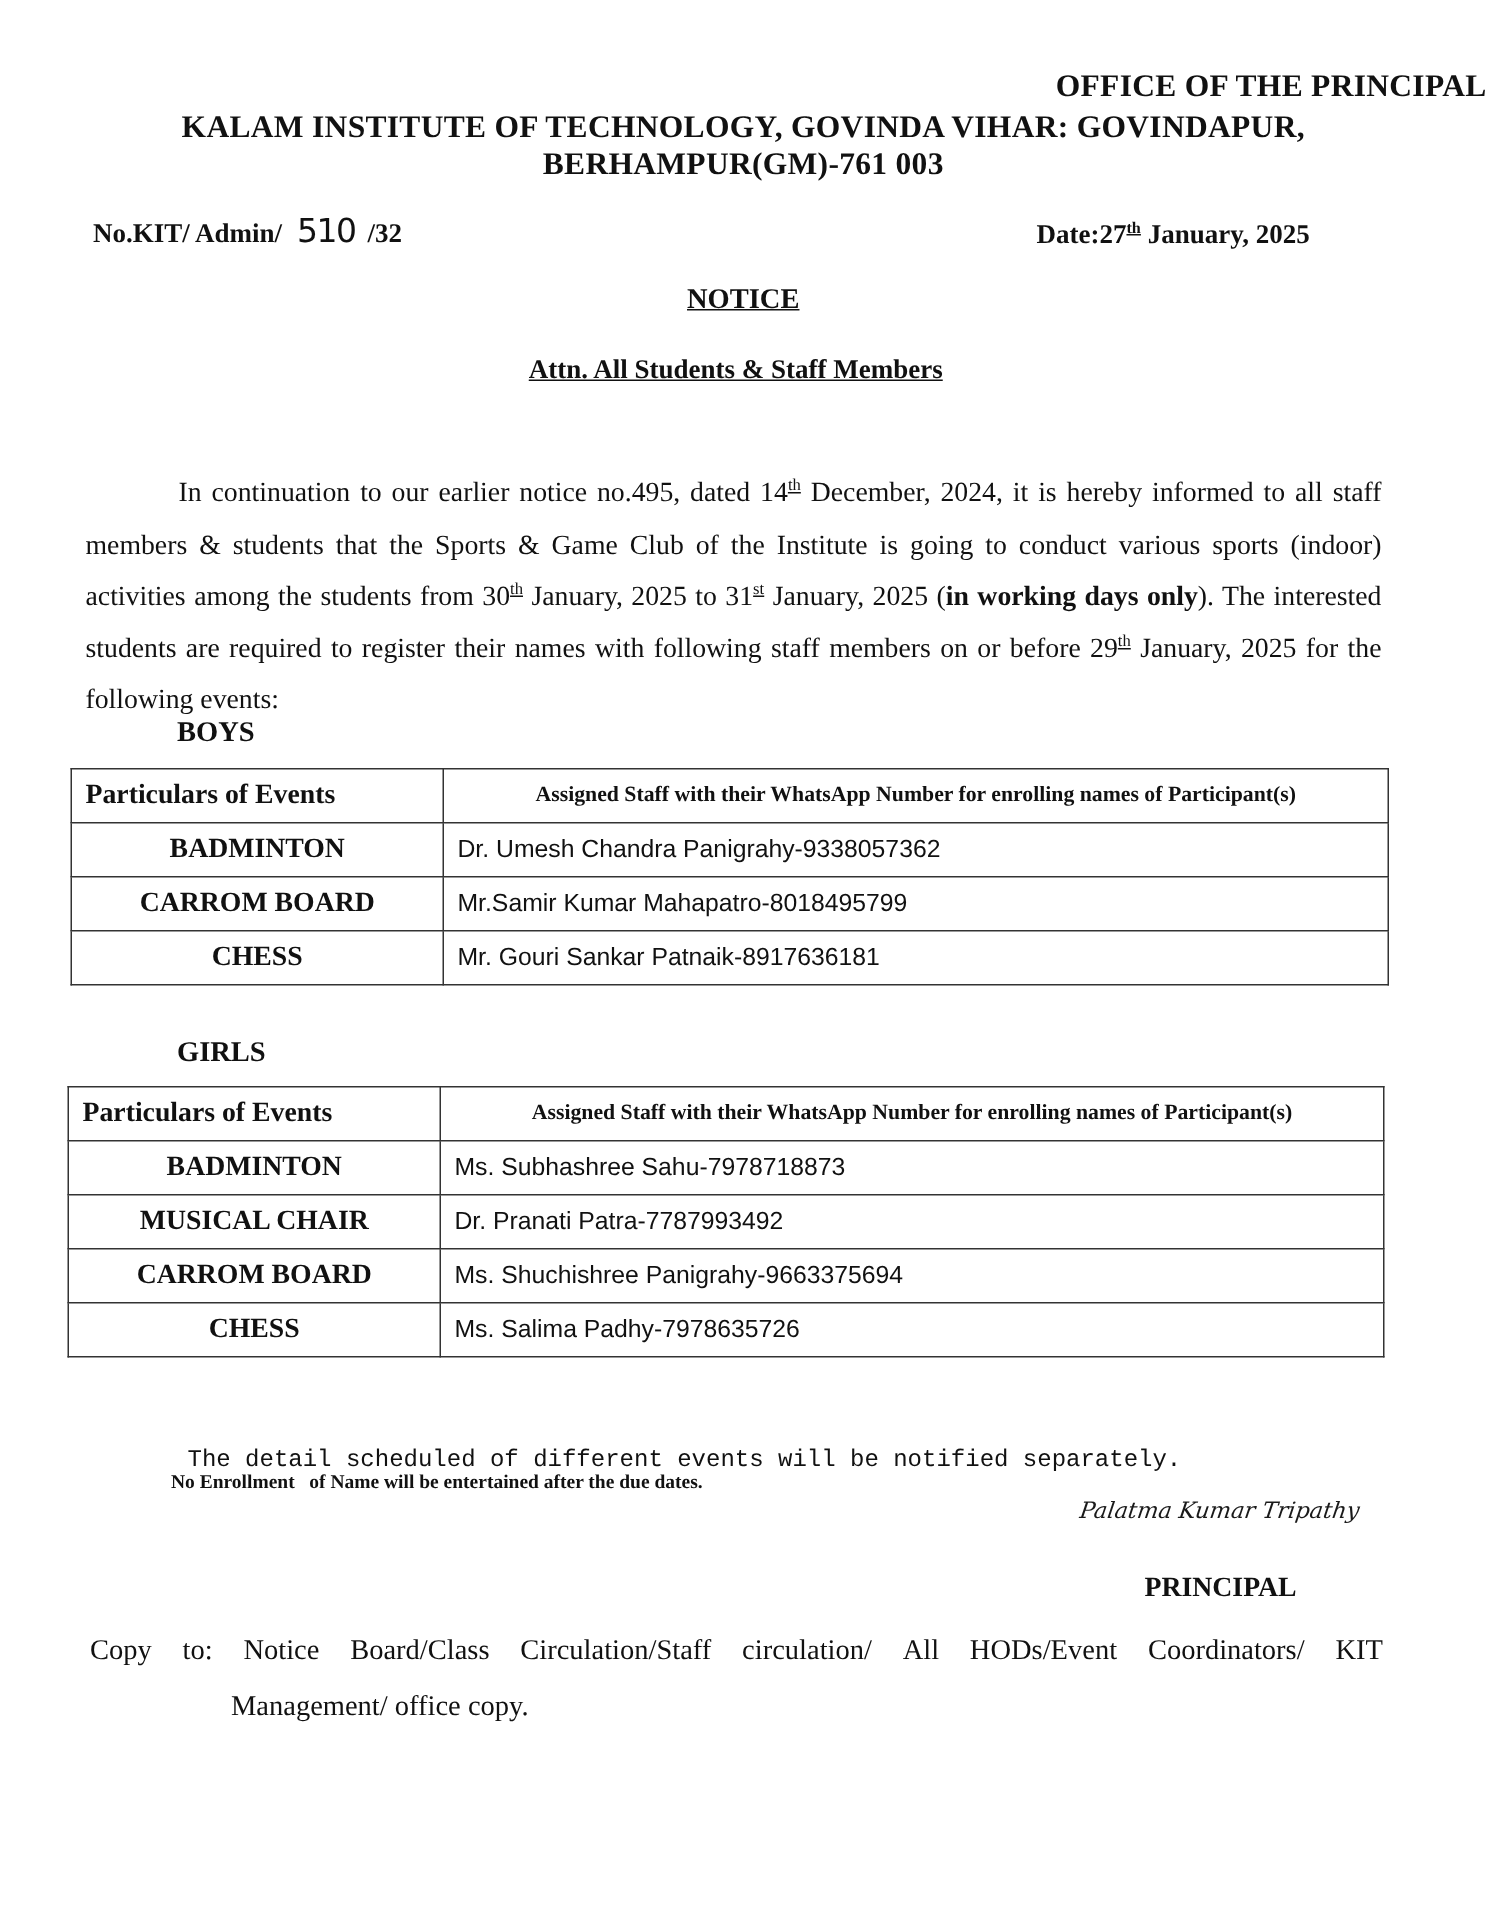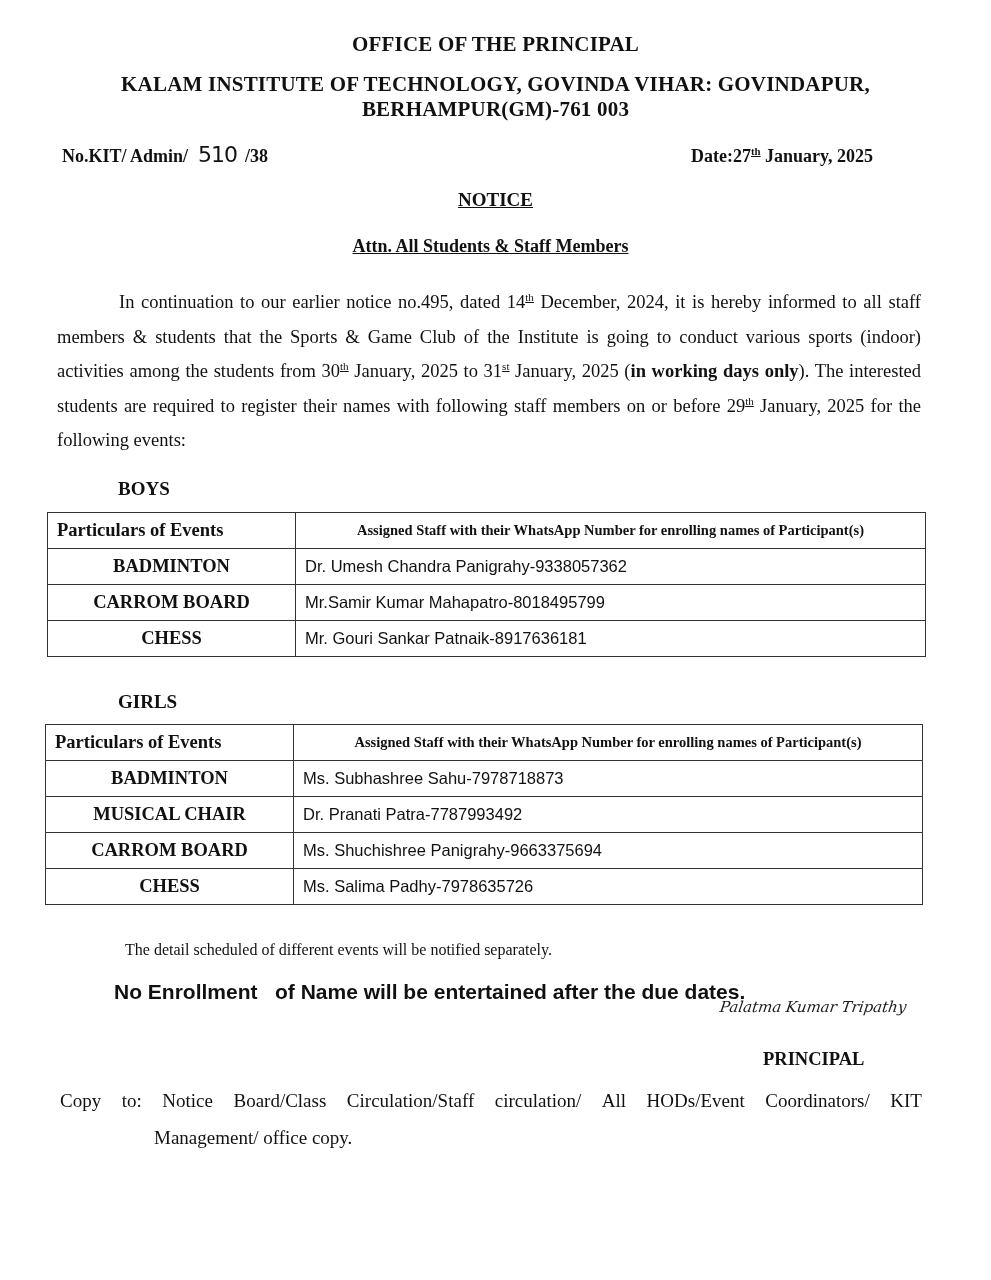--- a/index.html
+++ b/index.html
@@ -24,21 +24,21 @@
   sup { font-size: 0.6em; vertical-align: super; line-height: 0; text-decoration: underline; }
   .notice-title {
     left: 0; width: 991px; text-align: center; top: 189px;
     font-weight: bold; font-size: 19px; text-decoration: underline;
   }
   .attn {
     left: 0; width: 981px; text-align: center; top: 236px;
     font-weight: bold; font-size: 18px; text-decoration: underline;
   }
   .para {
-    left: 57px; top: 285px; width: 864px;
+    left: 57px; top: 312px; width: 864px;
     font-size: 18.5px; line-height: 34.6px; text-align: justify;
   }
   .para .indent { display: inline-block; width: 62px; }
   .section-label {
     font-weight: bold; font-size: 19px; 
   }
   table.events {
     position: absolute; border-collapse: collapse; border: 1.5px solid #222;
   }
   table.events td {
@@ -52,47 +52,47 @@
     text-align: left; padding-left: 9px; font-weight: bold; font-size: 18.5px;
   }
   table.events td.head-staff {
     text-align: center; font-weight: bold; font-size: 14.5px;
   }
   table.events td.staff-col {
     padding-left: 9px; font-family: "Liberation Sans", sans-serif;
     font-size: 16.5px;
   }
   .sans-note {
-    font-family: Liberation Serif, serif; font-size: 16px;
+    font-family: Liberation Mono, monospace; font-size: 16px; margin-top: 23px;
   }
   .bold-note {
-    font-family: Liberation Sans, sans-serif; font-size: 21px; font-weight: bold;
+    font-family: Liberation Serif, serif; font-size: 13px; font-weight: bold;
   }
   .signature {
     left: 720px; top: 998px; font-family: "DejaVu Serif", serif;
     font-style: italic; font-size: 15px; transform: skewX(-8deg);
     color: #1a1a1a;
   }
   .principal { left: 763px; top: 1049px; font-weight: bold; font-size: 18.5px; }
   .copy-to {
     left: 60px; top: 1082px; width: 862px; font-size: 19px;
     line-height: 37px;
   }
   .copy-to .row1 { display: flex; justify-content: space-between; }
   .copy-to .row2 { padding-left: 94px; }
 </style>
 </head>
 <body>
 
-<div class="abs header-line" style="top:32px;">OFFICE OF THE PRINCIPAL</div>
+<div class="abs header-line" style="top:45px;text-align:right;">OFFICE OF THE PRINCIPAL</div>
 <div class="abs header-line" style="top:72px;">KALAM INSTITUTE OF TECHNOLOGY, GOVINDA VIHAR:  GOVINDAPUR,</div>
 <div class="abs header-line" style="top:97px;">BERHAMPUR(GM)-761 003</div>
 
 <div class="abs ref-no">
-  <span>No.KIT/ Admin/</span><span class="handwritten">510</span><span>/38</span>
+  <span>No.KIT/ Admin/</span><span class="handwritten">510</span><span>/32</span>
 </div>
 <div class="abs date">
   <span>Date:27</span><sup>th</sup><span> January, 2025</span>
 </div>
 
 <div class="abs notice-title">NOTICE</div>
 <div class="abs attn">Attn. All  Students &amp; Staff Members</div>
 
 <div class="abs para"><span class="indent"></span><span>In continuation to our earlier notice no.495, dated 14</span><sup>th</sup><span> December, 2024, it is hereby informed to all staff members &amp; students that the Sports &amp; Game Club of the Institute is going to conduct various sports (indoor) activities among the students from 30</span><sup>th</sup><span> January, 2025 to 31</span><sup>st</sup><span> January, 2025 (</span><b>in working days only</b><span>).  The interested students are required to register their names with following  staff members  on or before 29</span><sup>th</sup><span> January, 2025  for the following events:</span></div>
 

